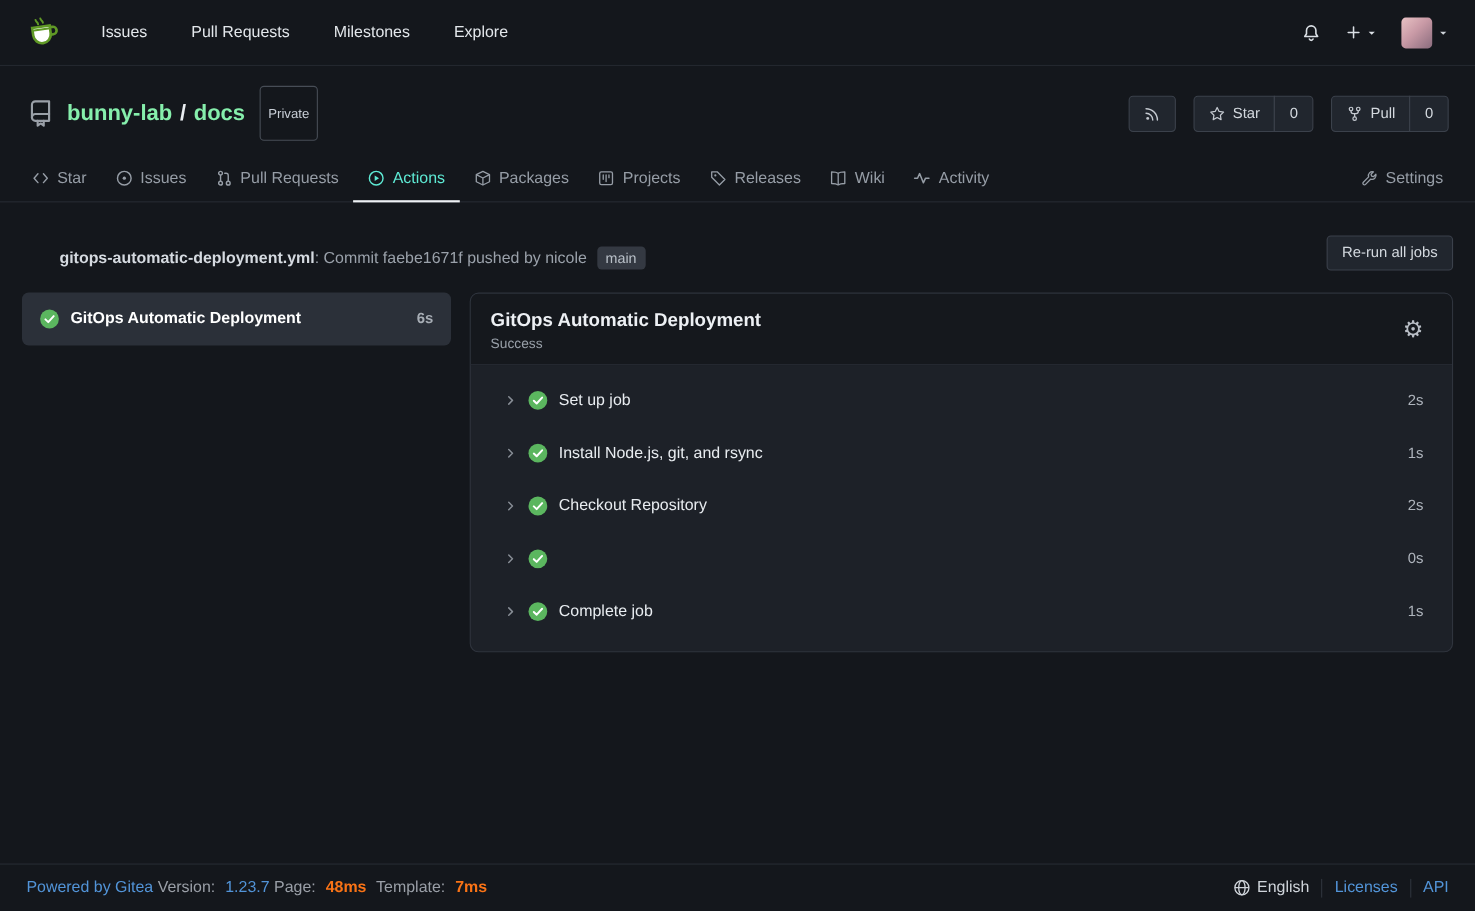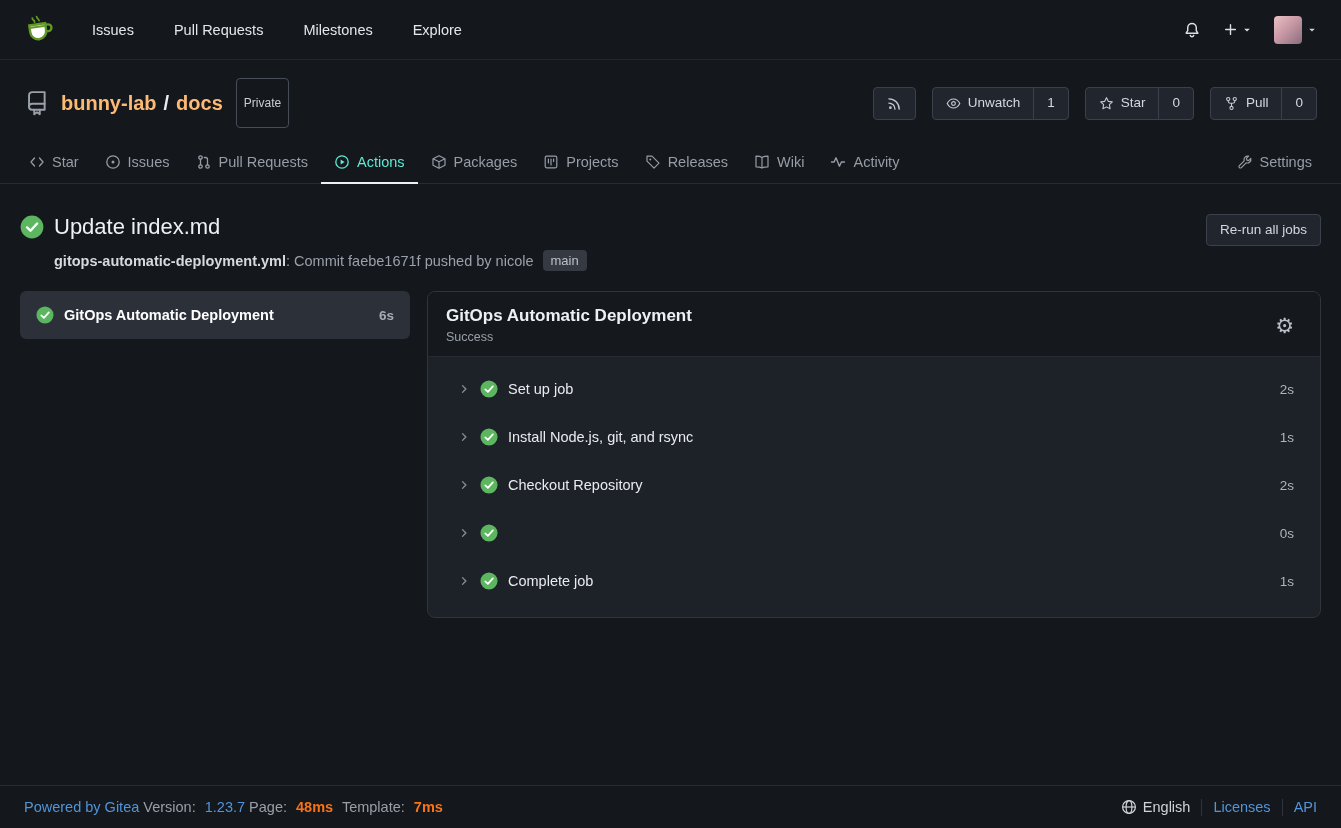--- a/index.html
+++ b/index.html
@@ -30,21 +30,21 @@
     width: 28px; height: 28px; border-radius: 4px;
     background: linear-gradient(135deg, #e9c2c4 0%, #c99aa6 45%, #8a6c7d 100%);
     display: inline-block;
   }
   .caret { display: inline-block; }
 
   
   .repo-title-row { display: flex; align-items: center; padding: 18px 24px 12px; }
   .repo-icon { color: #9aa0a8; margin-right: 11px; display: inline-flex; }
   .repo-title { font-size: 20px; font-weight: 600; color: #e9edf1; display: flex; align-items: baseline; gap: 7px; }
-  .repo-title a { color: #fdba74; text-decoration: none; cursor: pointer; }
+  .repo-title a { color: #86efac; text-decoration: none; cursor: pointer; }
   .vis-badge {
     margin-left: 13px; font-size: 12px; color: #c8ced6;
     border: 1px solid #474d56; border-radius: 4px; padding: 17px 7px; font-weight: 400;
   }
   .repo-actions { margin-left: auto; display: flex; align-items: center; gap: 16px; }
   .btn {
     background: #21262e; border: 1px solid #3b414b; color: #d3d8de;
     border-radius: 4px; font-size: 13.5px; padding: 8px 13px;
     display: inline-flex; align-items: center; gap: 7px;
     font-family: inherit; cursor: pointer; white-space: nowrap; line-height: 1;
@@ -184,30 +184,20 @@
 
       <div class="repo-actions">
         <button class="btn">
           <svg class="oct" width="15" height="15" viewBox="0 0 16 16" fill="none" stroke="currentColor" stroke-width="1.4" stroke-linecap="round">
             <circle cx="3.6" cy="12.4" r="1.4" fill="currentColor" stroke="none"></circle>
             <path d="M2 7.5a6.5 6.5 0 0 1 6.5 6.5M2 3a11 11 0 0 1 11 11"></path>
           </svg>
         </button>
         <div class="btn-group">
           <button class="btn">
-            <svg class="oct" width="15" height="15" viewBox="0 0 16 16" fill="none" stroke="currentColor" stroke-width="1.2">
-              <path d="M8 3.2C4.5 3.2 2 6.6 1.3 8c.7 1.4 3.2 4.8 6.7 4.8s6-3.4 6.7-4.8C14 6.6 11.5 3.2 8 3.2Z"></path>
-              <circle cx="8" cy="8" r="2"></circle>
-            </svg>
-            <span>Unwatch</span>
-          </button>
-          <button class="btn">1</button>
-        </div>
-        <div class="btn-group">
-          <button class="btn">
             <svg class="oct" width="15" height="15" viewBox="0 0 16 16" fill="none" stroke="currentColor" stroke-width="1.2" stroke-linejoin="round">
               <path d="M8 1.8l1.9 3.9 4.3.6-3.1 3 .7 4.3L8 11.6l-3.8 2 .7-4.3-3.1-3 4.3-.6z"></path>
             </svg>
             <span>Star</span>
           </button>
           <button class="btn">0</button>
         </div>
         <div class="btn-group">
           <button class="btn">
             <svg class="oct" width="15" height="15" viewBox="0 0 16 16" fill="none" stroke="currentColor" stroke-width="1.2">
@@ -291,27 +281,20 @@
         <svg class="oct" width="16" height="16" viewBox="0 0 16 16" fill="none" stroke="currentColor" stroke-width="1.2" stroke-linejoin="round">
             <path d="M13.8 4.4a3.6 3.6 0 0 1-4.6 4.4l-4.8 4.8a1.4 1.4 0 0 1-2-2l4.8-4.8a3.6 3.6 0 0 1 4.4-4.6L9.4 4.4l.5 1.7 1.7.5z"></path>
           </svg>
         <span>Settings</span>
       </a>
     </nav>
   </header>
 
   <div class="run-header">
     <div>
-      <div class="run-title-wrap">
-        <svg class="oct" width="24" height="24" viewBox="0 0 16 16">
-          <circle cx="8" cy="8" r="7.6" fill="#5bb65f"></circle>
-          <path d="M4.7 8.3 7 10.5 11.4 5.7" fill="none" stroke="#ffffff" stroke-width="1.6" stroke-linecap="round" stroke-linejoin="round"></path>
-        </svg>
-        <h2 class="run-title">Update index.md</h2>
-      </div>
       <div class="run-sub">
         <b>gitops-automatic-deployment.yml</b>
           <span>: Commit faebe1671f pushed by nicole</span>
         <span class="branch-badge">main</span>
       </div>
     </div>
     <button class="btn">Re-run all jobs</button>
   </div>
 
   <div class="run-body">

